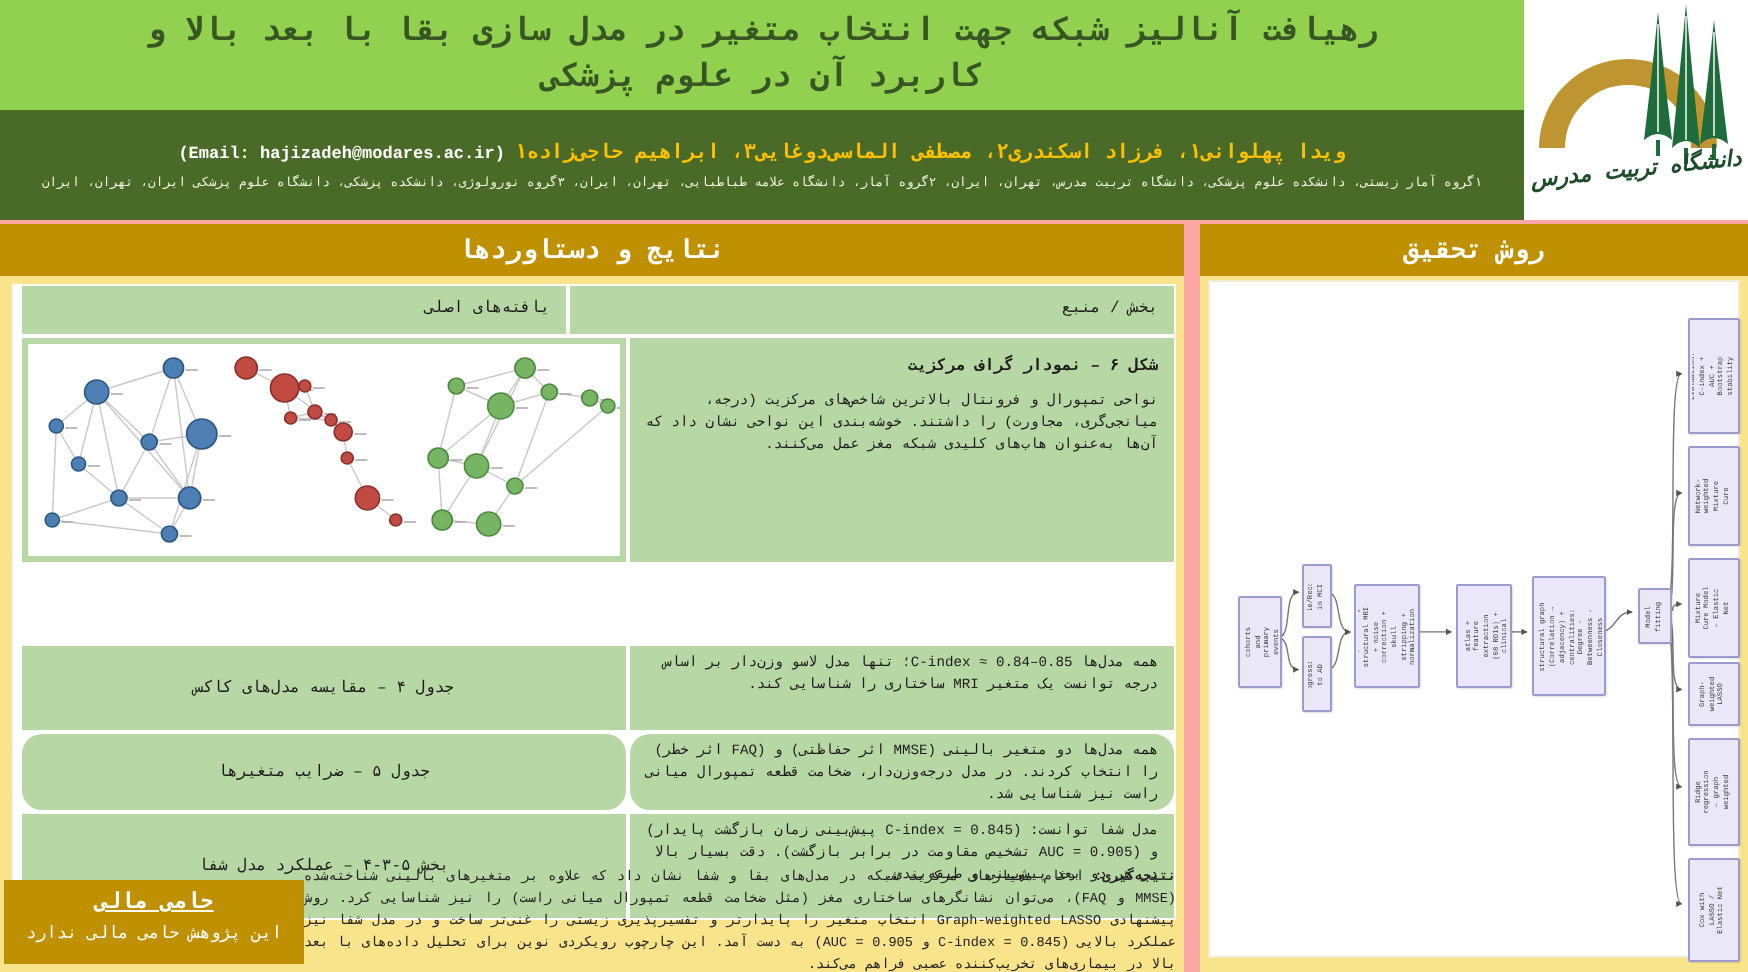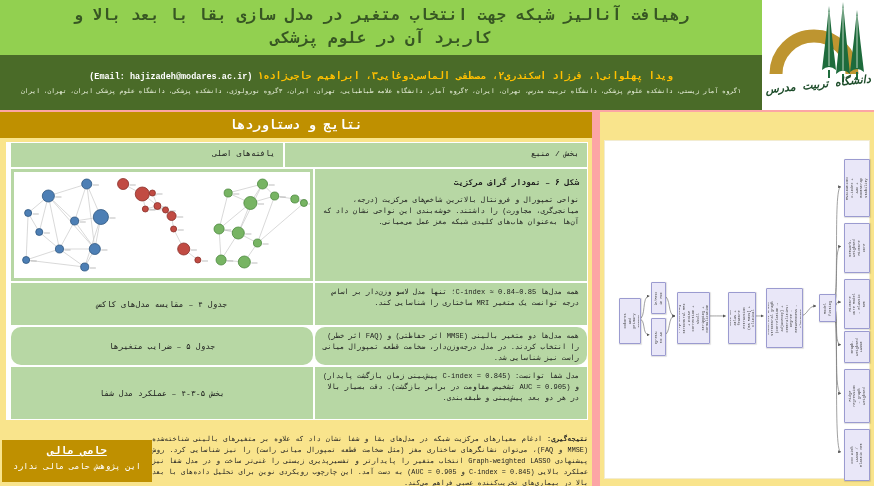--- a/index.html
+++ b/index.html
@@ -33,21 +33,21 @@
                 background:var(--gold,#bf9000);display:flex;align-items:center;justify-content:center;}
   .section-band h2{margin:0;font-size:13px;font-weight:bold;color:#ffffff;direction:rtl;}
 
   
   .rtable{position:absolute;left:6px;top:30px;width:580px;direction:rtl;
           background:#ffffff;padding:1px;display:flex;flex-direction:column;gap:2px;}
   .trow{display:flex;gap:2px;}
   .tcell{background:var(--cell_green,#b7d7a4);color:#1c1c1c;box-sizing:border-box;}
   .cell-find{width:272px;}
   .cell-src{width:302px;}
-  .h-head{height:24px;} .h-r1{height:112px;} .h-r2{height:42px;} .h-r3{height:38px;border-radius:10px;} .h-r4{height:52px;}
+  .h-head{height:24px;} .h-r1{height:112px;} .h-r2{height:42px;margin-top:40px;} .h-r3{height:38px;border-radius:10px;} .h-r4{height:52px;}
   .th{font-size:8px;padding:6px 8px 0 4px;}
   .find-body{font-size:7.1px;line-height:1.55;padding:4px 8px 2px 6px;text-align:right;}
   .cell-find.h-r1{padding:9px 8px 0 6px;}
   .find-title{font-size:8px;font-weight:bold;margin-bottom:8px;}
   .src-label{display:flex;align-items:center;justify-content:center;font-size:8px;text-align:center;padding:0 6px;}
   .figure-cell{padding:3px;}
   .figure-cell svg{display:block;background:#ffffff;width:296px;height:106px;}
 
   
   .conclusion{position:absolute;right:4px;top:322px;width:436px;direction:rtl;
@@ -108,21 +108,21 @@
 
     <div class="rtable">
       <div class="trow">
         <div class="tcell cell-src th h-head">بخش / منبع</div>
         <div class="tcell cell-find th h-head">یافته‌های اصلی</div>
       </div>
 
       <div class="trow">
         <div class="tcell cell-find h-r1">
           <div class="find-title">شکل ۶ – نمودار گراف مرکزیت</div>
-          <div class="find-body" style="padding:0;">نواحی تمپورال و فرونتال بالاترین شاخص‌های مرکزیت (درجه، میانجی‌گری، مجاورت) را داشتند. خوشه‌بندی این نواحی نشان داد که آن‌ها به‌عنوان هاب‌های کلیدی شبکه مغز عمل می‌میانی.</div>
+          <div class="find-body" style="padding:0;">نواحی تمپورال و فرونتال بالاترین شاخص‌های مرکزیت (درجه، میانجی‌گری، مجاورت) را داشتند. خوشه‌بندی این نواحی نشان داد که آن‌ها به‌عنوان هاب‌های کلیدی شبکه مغز عمل می‌کنند.</div>
         </div>
         <div class="tcell cell-src h-r1 figure-cell">
           <svg viewBox="0 0 293 106" preserveAspectRatio="none">
               <line x1="72" y1="12" x2="34" y2="24" stroke="#c9c9c9" stroke-width="0.7"></line>
               <line x1="72" y1="12" x2="60" y2="49" stroke="#c9c9c9" stroke-width="0.7"></line>
               <line x1="72" y1="12" x2="86" y2="45" stroke="#c9c9c9" stroke-width="0.7"></line>
               <line x1="72" y1="12" x2="80" y2="77" stroke="#c9c9c9" stroke-width="0.7"></line>
               <line x1="34" y1="24" x2="14" y2="41" stroke="#c9c9c9" stroke-width="0.7"></line>
               <line x1="34" y1="24" x2="60" y2="49" stroke="#c9c9c9" stroke-width="0.7"></line>
               <line x1="34" y1="24" x2="25" y2="60" stroke="#c9c9c9" stroke-width="0.7"></line>
@@ -259,20 +259,23 @@
       <span>ادغام معیارهای مرکزیت شبکه در مدل‌های بقا و شفا نشان داد که علاوه بر متغیرهای بالینی شناخته‌شده (MMSE و FAQ)، می‌توان نشانگرهای ساختاری مغز (مثل ضخامت قطعه تمپورال میانی راست) را نیز شناسایی کرد. روش پیشنهادی Graph-weighted LASSO انتخاب متغیر را پایدارتر و تفسیرپذیری زیستی را غنی‌تر ساخت و در مدل شفا نیز عملکرد بالایی (C-index = 0.845 و AUC = 0.905) به دست آمد. این چارچوب رویکردی نوین برای تحلیل داده‌های با بعد بالا در بیماری‌های تخریب‌کننده عصبی فراهم می‌کند.</span>
     </div>
 
     <div class="sponsor">
       <div class="sponsor-title">حامی مالی</div>
       <div class="sponsor-body">این پژوهش حامی مالی ندارد</div>
     </div>
   </div>
 
   <div class="panel panel-right">
+    <div class="section-band">
+      <h2>روش تحقیق</h2>
+    </div>
     <div class="fc-area">
       <svg class="fc-arrows" viewBox="0 0 266 339">
         <defs>
           <marker id="arrh" viewBox="0 0 6 6" refX="5" refY="3" markerWidth="4.5" markerHeight="4.5" orient="auto">
             <path d="M0,0 L6,3 L0,6 Z" fill="#555"></path>
           </marker>
         </defs>
       <path d="M34,179 C42,179 36.5,156 44.5,156" fill="none" stroke="#777" stroke-width="0.7" marker-end="url(#arrh)"></path>
           <path d="M34,179 C42,179 36.5,195 44.5,195" fill="none" stroke="#777" stroke-width="0.7" marker-end="url(#arrh)"></path>
           <path d="M59,156 C67,156 62.5,176 70.5,176" fill="none" stroke="#777" stroke-width="0.7" marker-end="url(#arrh)"></path>

